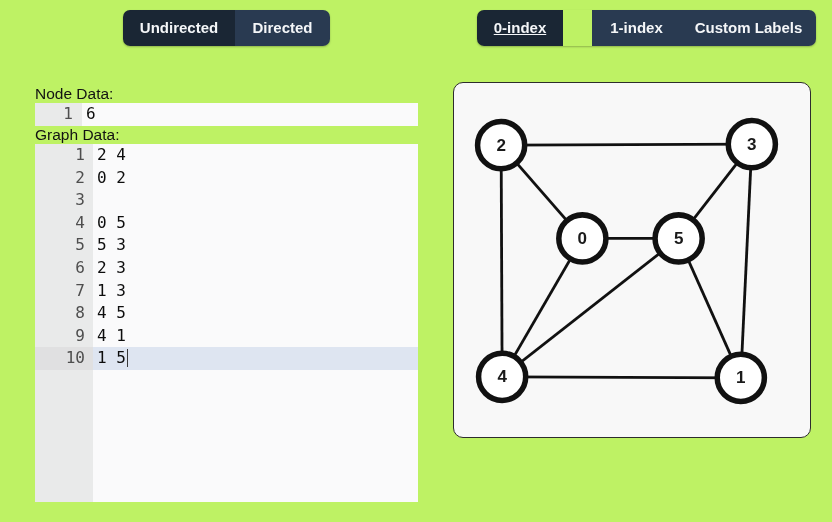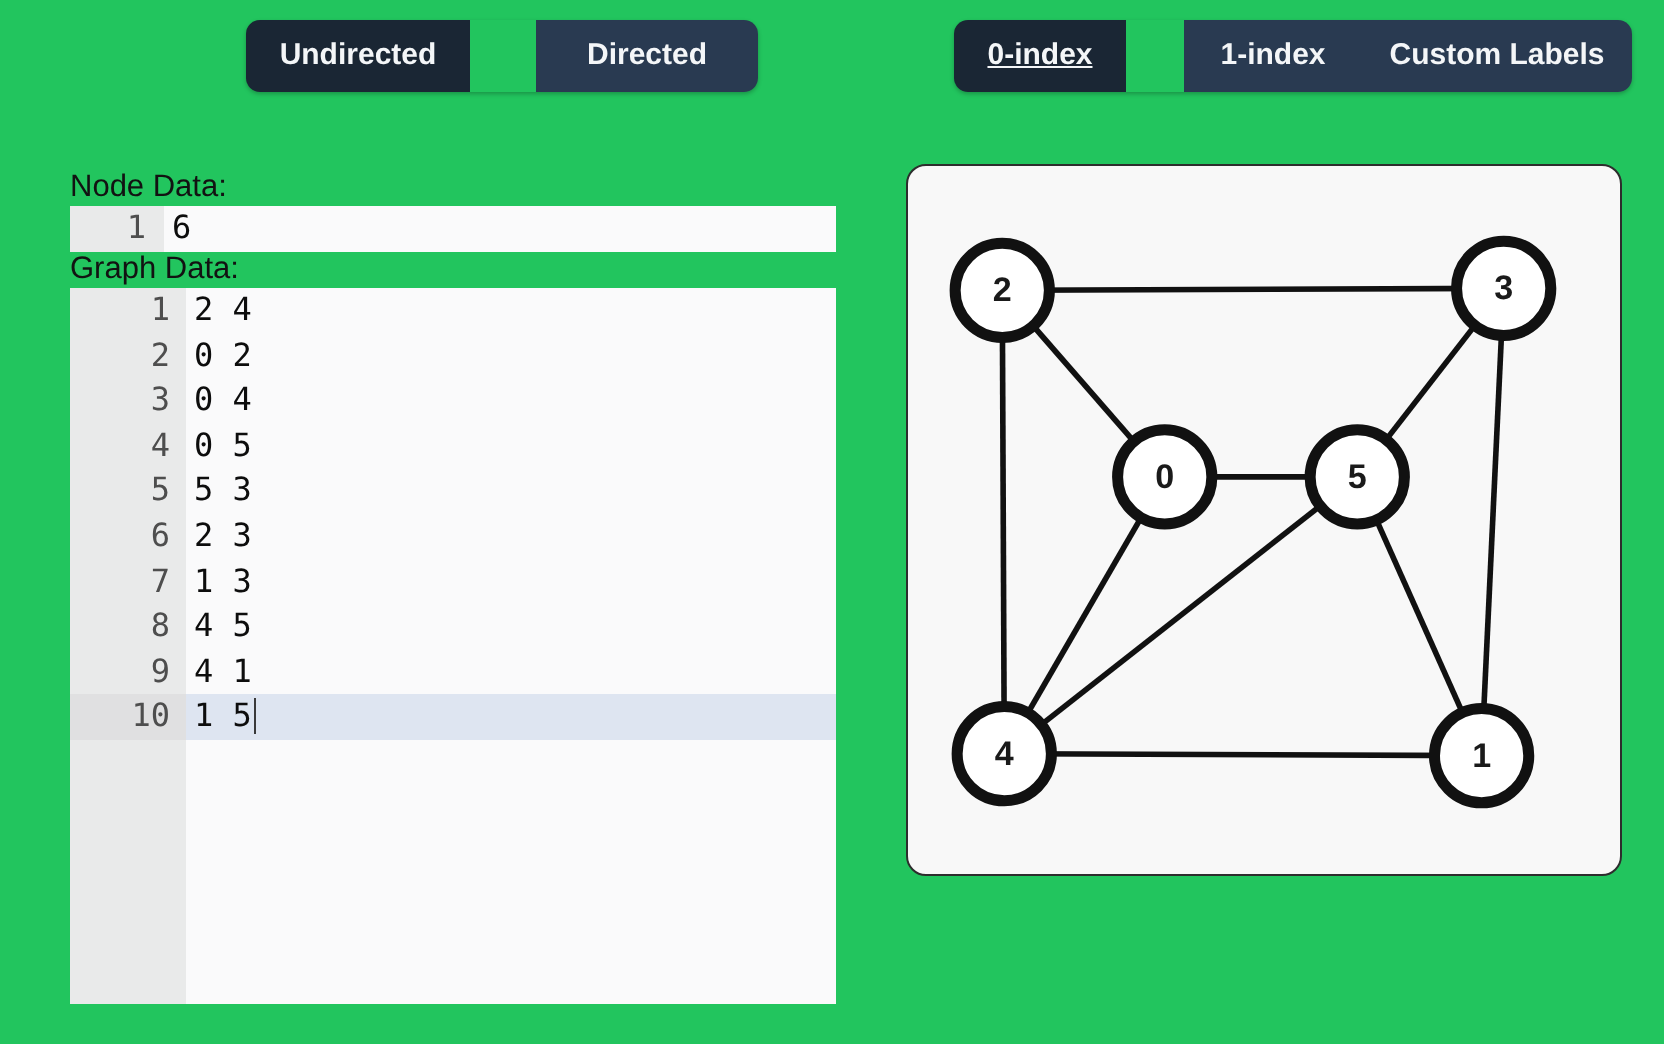--- a/index.html
+++ b/index.html
@@ -1,29 +1,29 @@
 <!DOCTYPE html>
 <html><head>
 <meta charset="utf-8">
 <style>
   html,body{margin:0;padding:0;}
   body{font-family:"Liberation Sans",sans-serif;background:#f6f7f9;}
-  .screen{position:relative;width:832px;height:522px;background:#22c55e;overflow:hidden;}
+  .screen{position:relative;width:832px;height:522px;background:#bef264;overflow:hidden;}
 
   
   .toggle-group{position:absolute;top:10px;height:36px;display:flex;border-radius:7px;overflow:hidden;
     box-shadow:0 1px 2px rgba(0,0,0,.25);}
   .toggle-group .seg{height:36px;line-height:36px;text-align:center;font-size:15px;font-weight:600;
     color:#f4f6f8;background:#293a51;cursor:pointer;border:none;padding:0;
     font-family:"Liberation Sans",sans-serif;}
   .toggle-group .seg.selected{background:#1a2634;}
   #direction-toggle{left:123px;}
   #index-toggle{left:477px;}
   .seg-undirected{width:112px;}
-  .seg-directed{width:111px;margin-left:33px;}
+  .seg-directed{width:95px;}
   .seg-0index{width:86px;text-decoration:underline;}
   .seg-1index{width:89px;border-left:1px solid #19232f;margin-left:29px;}
   .seg-custom{width:135px;border-left:1px solid #19232f;}
 
   
   .ed-label{position:absolute;left:35px;font-size:15.5px;color:#121212;height:19px;line-height:19px;}
   #node-count-label{top:84px;}
   #graph-data-label{top:125px;}
 
   
@@ -91,21 +91,20 @@
         <div class="ed-row">
           <div class="num">1</div>
           <div class="txt">2 4</div>
         </div>
         <div class="ed-row">
           <div class="num">2</div>
           <div class="txt">0 2</div>
         </div>
         <div class="ed-row">
           <div class="num">3</div>
-          <div class="txt">0 4</div>
         </div>
         <div class="ed-row">
           <div class="num">4</div>
           <div class="txt">0 5</div>
         </div>
         <div class="ed-row">
           <div class="num">5</div>
           <div class="txt">5 3</div>
         </div>
         <div class="ed-row">

